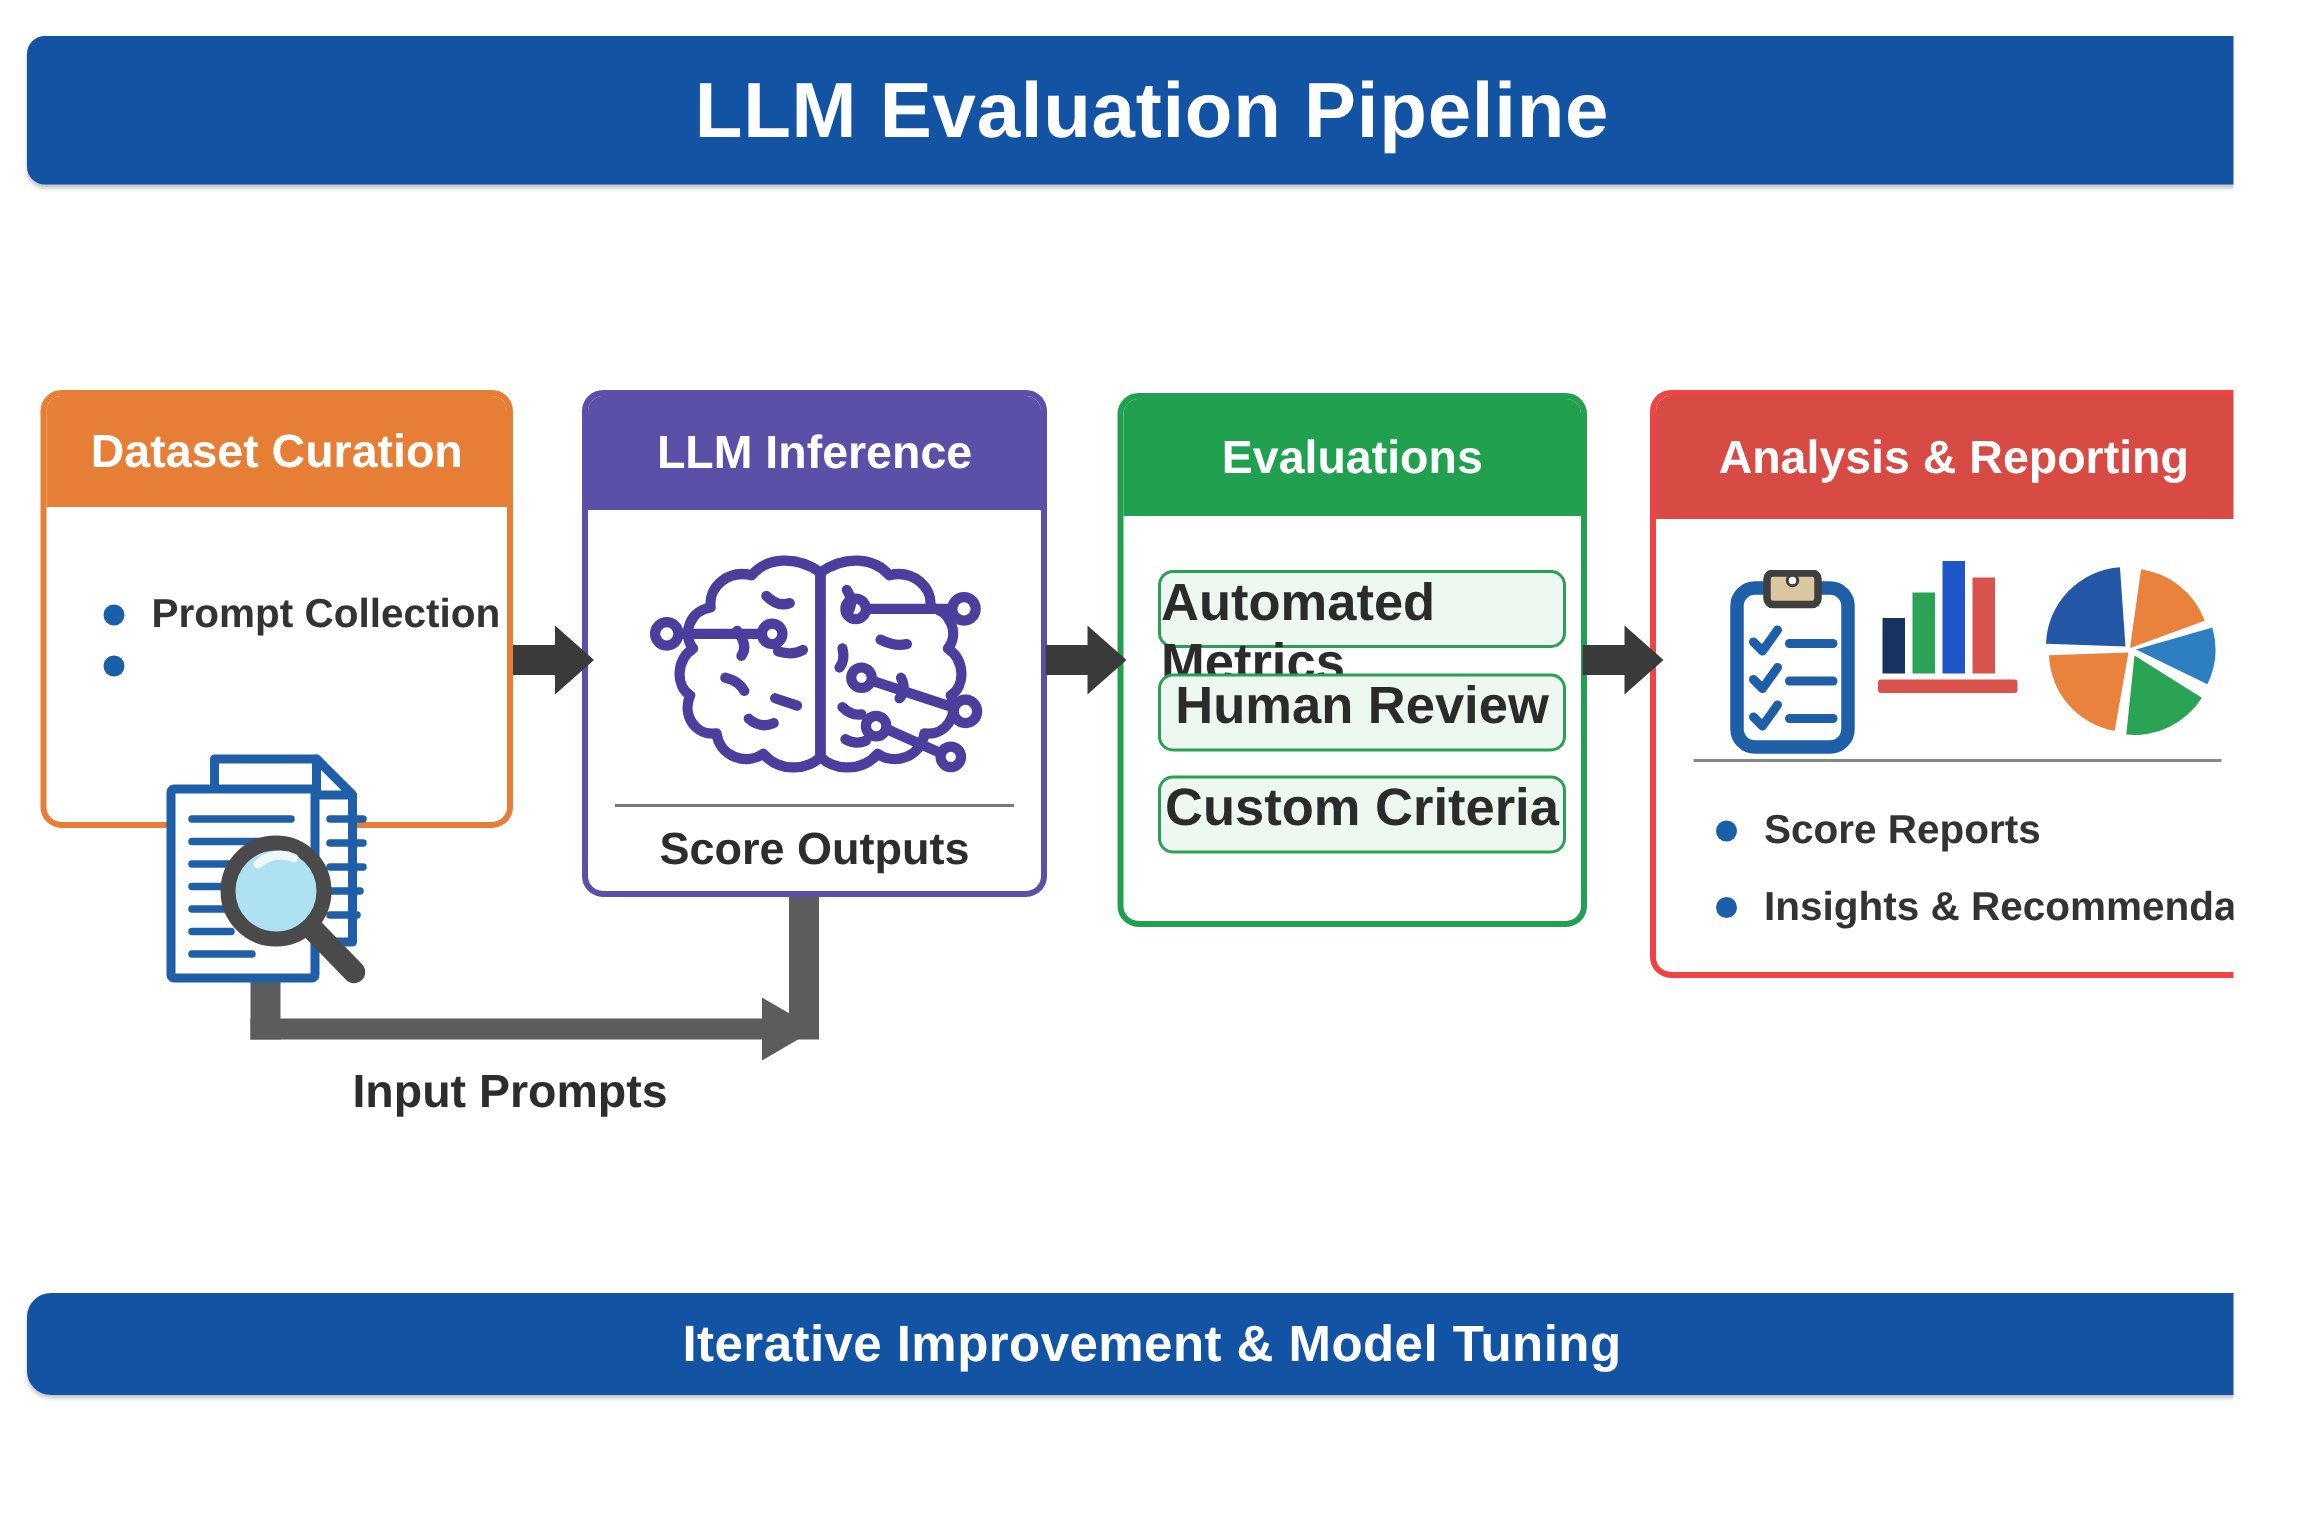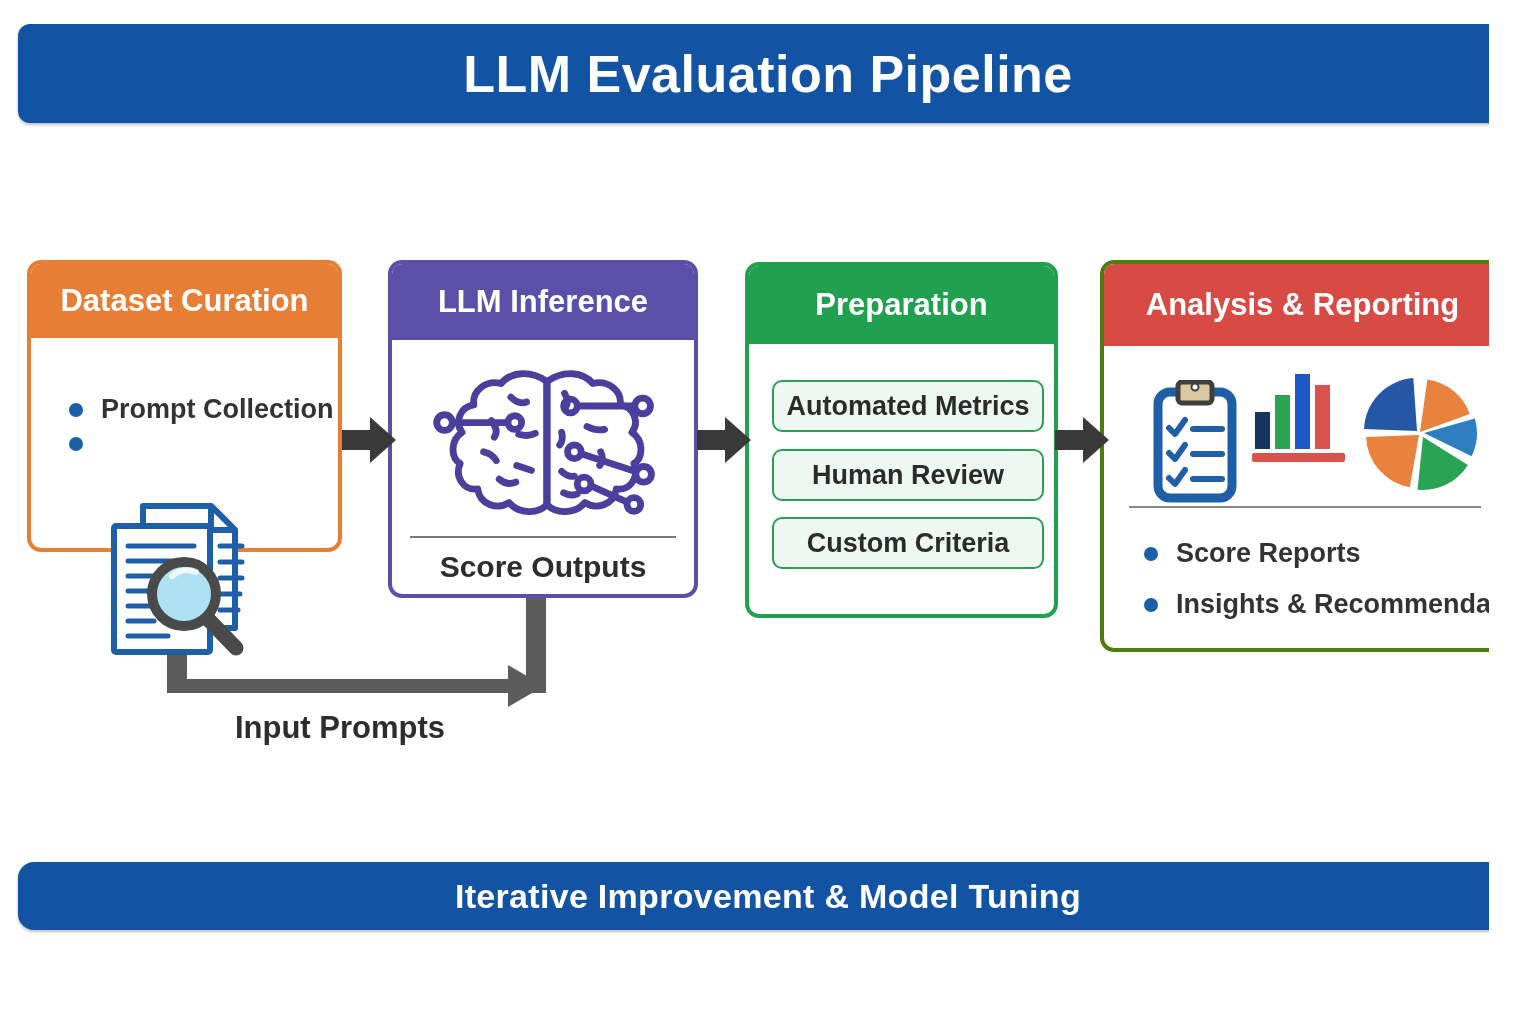--- a/index.html
+++ b/index.html
@@ -17,41 +17,41 @@
   
   .card{position:absolute;background:#ffffff;border-radius:14px;box-sizing:border-box;}
   .card-header{position:absolute;left:0;top:0;right:0;display:flex;align-items:center;justify-content:center;
                border-radius:10px 10px 0 0;color:#fff;font-weight:bold;font-size:31px;}
   .card1{left:27px;top:260px;width:315px;height:292px;border:4px solid #E67F35;padding-left:20px;}
   .card1 .card-header{height:74px;background:#E67F35;}
   .card2{left:388px;top:260px;width:310px;height:338px;border:4px solid #5A50A8;}
   .card2 .card-header{height:76px;background:#5A50A8;}
   .card3{left:745px;top:262px;width:313px;height:356px;border:4px solid #21A150;}
   .card3 .card-header{height:78px;background:#21A150;}
-  .card4{left:1100px;top:260px;width:405px;height:392px;border:4px solid #4d7c0f;}
+  .card4{left:1100px;top:260px;width:405px;height:392px;border:4px solid #ef4444;}
   .card4 .card-header{height:82px;background:#D84B44;}
 
   
   ul.bullets{list-style:none;margin:12px;padding:0;position:absolute;}
   ul.bullets li{display:flex;align-items:center;font-size:27px;font-weight:600;color:#333333;margin-bottom:12px;white-space:nowrap;}
   ul.bullets .dot{width:14px;height:14px;border-radius:50%;background:#1A5FA8;margin-right:18px;flex:0 0 auto;}
   .card1 ul.bullets{left:26px;top:118px;}
   .card4 ul.bullets{left:28px;top:262px;}
   .card4 ul.bullets li{margin-bottom:20px;}
 
   
   .brain-wrap{position:absolute;left:33px;top:98px;}
   .divider{position:absolute;height:2px;background:#7a7a7a;}
   .card2 .divider{left:18px;right:18px;top:272px;}
   .caption{position:absolute;left:0;right:0;top:286px;text-align:center;font-size:30px;font-weight:600;color:#2d2d2d;}
 
   
   .pill{position:absolute;left:23px;width:272px;height:52px;background:#EDF8F0;border:2px solid #2C9E55;
-        border-radius:10px;display:flex;align-items:center;justify-content:center;
-        font-size:27px;font-weight:600;color:#2b2b2b;box-sizing:border-box;}
+        border-radius:10px;display:flex;align-items:flex-start;justify-content:center;
+        font-size:35px;font-weight:600;color:#2b2b2b;box-sizing:border-box;}
   .pill.p1{top:114px;}
   .pill.p2{top:183px;}
   .pill.p3{top:251px;}
 
   
   .card4 .divider{left:25px;right:20px;top:242px;background:#888;}
   .icon-abs{position:absolute;}
 
   
   .flow-arrow{position:absolute;width:56px;height:50px;}
@@ -135,21 +135,21 @@
           <path d="M142,134 q7,4 14,1"></path>
         </g>
       </svg>
     </div>
     <div class="divider"></div>
     <div class="caption">Score Outputs</div>
   </section>
 
   <section class="card card3">
     <div class="card-header">
-      <span>Preparation</span>
+      <span>Evaluations</span>
     </div>
     <div class="pill p1">
       <span>Automated Metrics</span>
     </div>
     <div class="pill p2">
       <span>Human Review</span>
     </div>
     <div class="pill p3">
       <span>Custom Criteria</span>
     </div>

